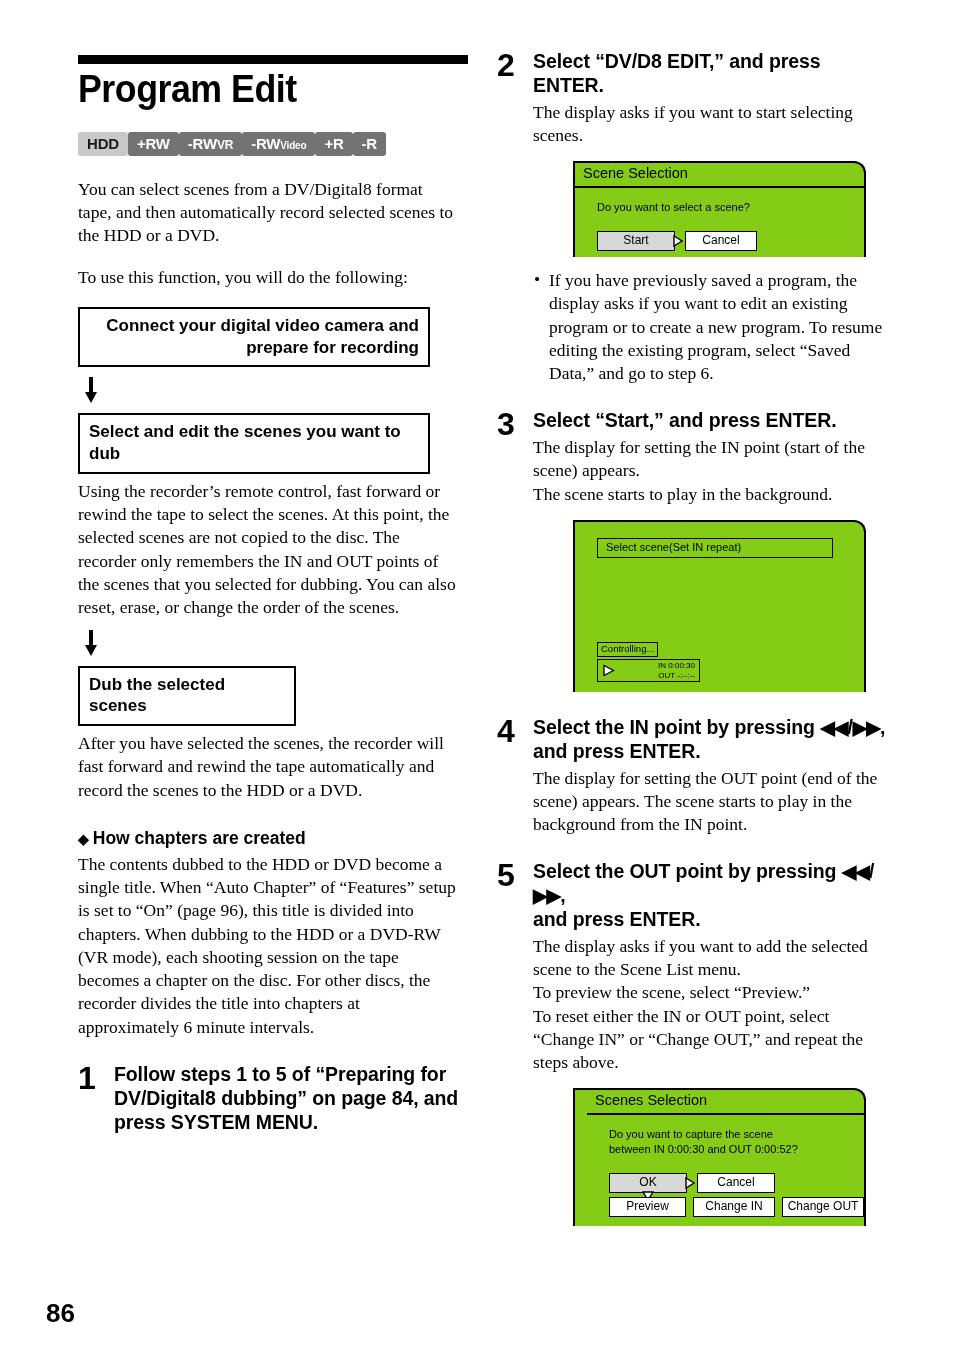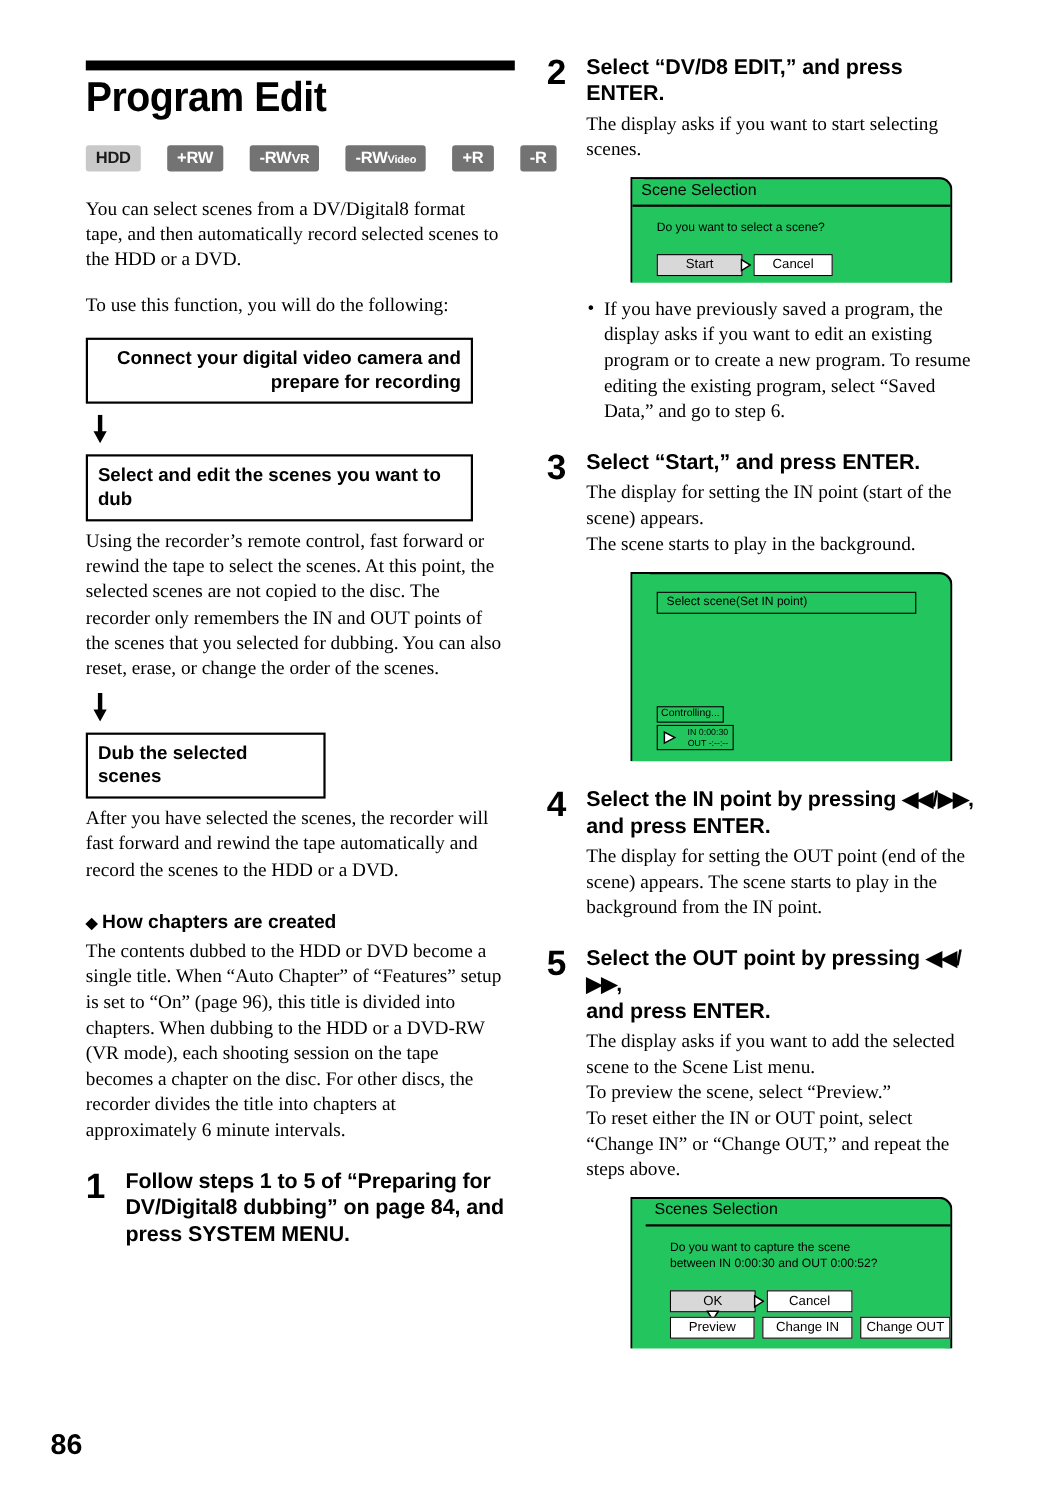--- a/index.html
+++ b/index.html
@@ -49,21 +49,21 @@
     margin: 0 0 22px 0;
     line-height: 1.05;
     transform: scaleX(0.94);
     transform-origin: left center;
   }
 
   
   .badges {
     display: flex;
     align-items: flex-start;
-    gap: 24px;
+    gap: 0;
     margin-bottom: 22px;
   }
   .badge {
     font-family: "Liberation Sans Narrow", "Liberation Sans", sans-serif;
     font-weight: bold;
     font-size: 15px;
     line-height: 1;
     padding: 4px 9px 5px 9px;
     border-radius: 3px;
     color: #ffffff;
@@ -177,21 +177,21 @@
   }
 
   
   .tvbox {
     position: relative;
     margin: 14px 0 0 40px;
     border: 2px solid #000;
     border-left: 2px solid #000;
     border-bottom: none;
     border-radius: 0 12px 0 0;
-    background: #22c55e;
+    background: #84cc16;
     box-sizing: border-box;
   }
   .tvbox.d1 { width: 293px; height: 96px; }
   .tvbox.d2 { width: 293px; height: 172px; }
   .tvbox.d3 { width: 293px; height: 138px; padding-left: 12px; }
 
   .tv-title {
     font-family: "Liberation Sans", sans-serif;
     font-size: 14.5px;
     padding: 3px 0 4px 8px;
@@ -272,21 +272,21 @@
     padding: 0px 3px 1px 3px;
     line-height: 1.25;
     margin-bottom: 2px;
   }
   .tv-counter {
     border: 1.5px solid #000;
     display: flex;
     align-items: center;
     gap: 5px;
     padding: 1px 4px 1px 4px;
-    width: 70px;
+    width: 103px;
     box-sizing: border-box;
   }
   .tv-counter .play {
     font-size: 0; line-height: 0;
   }
   .tv-counter .times {
     font-family: "Liberation Sans", sans-serif;
     font-size: 8px;
     line-height: 1.18;
     text-align: right;
@@ -394,21 +394,21 @@
     </div>
 
     <div class="step">
       <div class="num">3</div>
       <div class="content">
         <h2>Select “Start,” and press ENTER.</h2>
         <p class="desc" style="white-space:pre-line">The display for setting the IN point (start of the scene) appears.
 The scene starts to play in the background.</p>
 
         <div class="tvbox d2">
-          <div class="tv-field">Select scene(Set IN point)</div>
+          <div class="tv-field">Select scene(Set IN repeat)</div>
           <div class="tv-status">
             <div class="tv-chip">Controlling...</div>
             <div class="tv-counter">
               <span class="play">
                 <svg width="13" height="13" viewBox="0 0 13 13">
                     <path d="M2 1.5 L11.5 6.5 L2 11.5 Z" fill="#fff" stroke="#000" stroke-width="1.3"></path>
                   </svg>
               </span>
               <span class="times">
                 <span class="lbl">IN</span>

